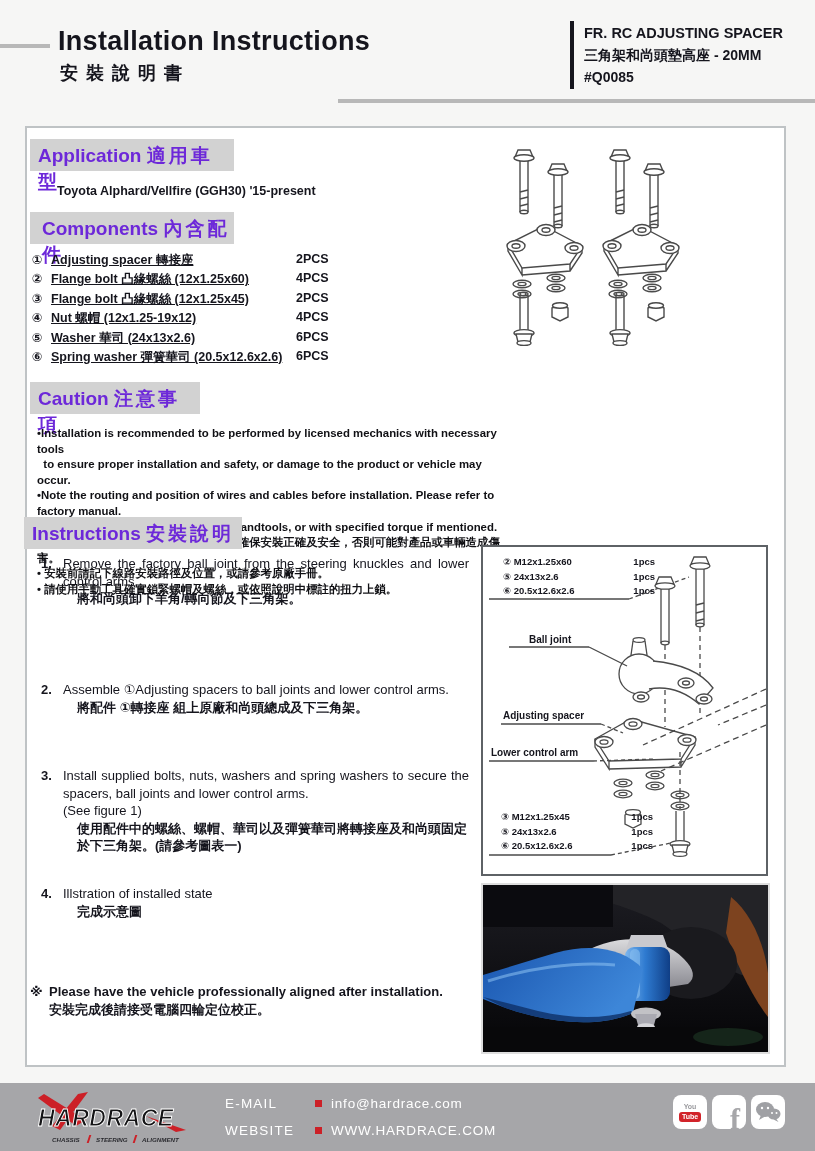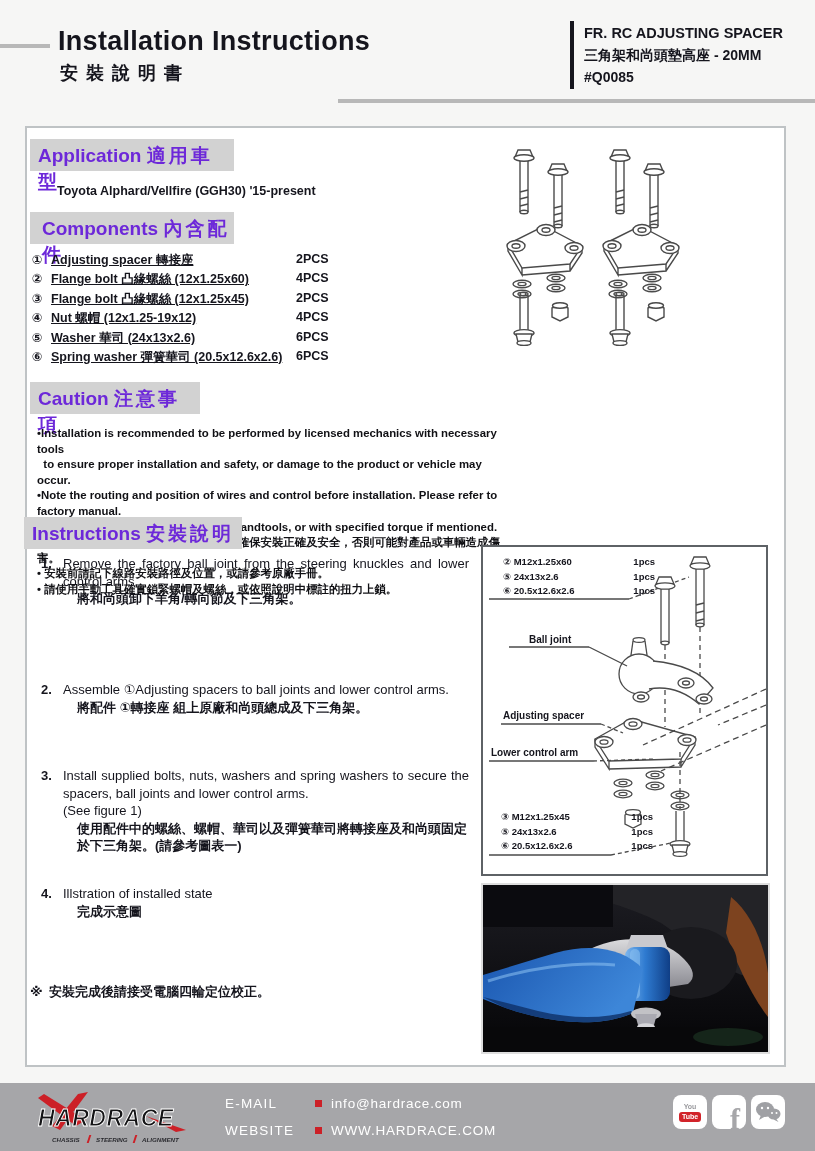--- a/index.html
+++ b/index.html
@@ -188,21 +188,21 @@
     <use href="#kit-group" x="96"></use>
   </svg>
 
   <div class="band" id="band-caution">
     <span>Caution</span>
     <span class="zh">注意事項</span>
   </div>
   <div id="caution-lines">
     <div>•Installation is recommended to be performed by licensed mechanics with necessary tools</div>
     <div>  to ensure proper installation and safety, or damage to the product or vehicle may occur.</div>
-    <div>•Note the routing and position of wires and control before installation. Please refer to factory manual.</div>
+    <div>•Note the routing and position of wires and cables before installation. Please refer to factory manual.</div>
     <div>•Tighten bolts and nuts frimly using handtools, or with specified torque if mentioned.</div>
     <div>• 安裝需由合格的專業技師及工具執行以確保安裝正確及安全，否則可能對產品或車輛造成傷害。</div>
     <div>• 安裝前請記下線路安裝路徑及位置，或請參考原廠手冊。</div>
     <div>• 請使用手動工具確實鎖緊螺帽及螺絲，或依照說明中標註的扭力上鎖。</div>
   </div>
 
   <div class="band" id="band-instructions">
     <span>Instructions</span>
     <span class="zh">安裝說明</span>
   </div>
@@ -224,20 +224,21 @@
     <div class="step-zh">使用配件中的螺絲、螺帽、華司以及彈簧華司將轉接座及和尚頭固定於下三角架。(請參考圖表一)</div>
   </div>
   <div class="step" id="step-4">
     <span class="step-num">4.</span>
     <div class="step-en">Illstration of installed state</div>
     <div class="step-zh">完成示意圖</div>
   </div>
 
   <div id="final-note">
     <span class="mark">※</span>
+    <div class="txt">Please have the vehicle professionally aligned after installation.</div>
     <div class="txt step-zh">安裝完成後請接受電腦四輪定位校正。</div>
   </div>
 
   <div id="figure1">
     <svg width="283" height="327" viewBox="0 0 283 327" fill="none" stroke="#4a4a4a" stroke-width="1.3">
 
       <line x1="6" y1="52" x2="146" y2="52"></line>
       <line x1="146" y1="52" x2="206" y2="30" stroke-dasharray="4,3"></line>
 
       <path d="M211,10 h12 l3,7 h-18 z" fill="#fff"></path>

